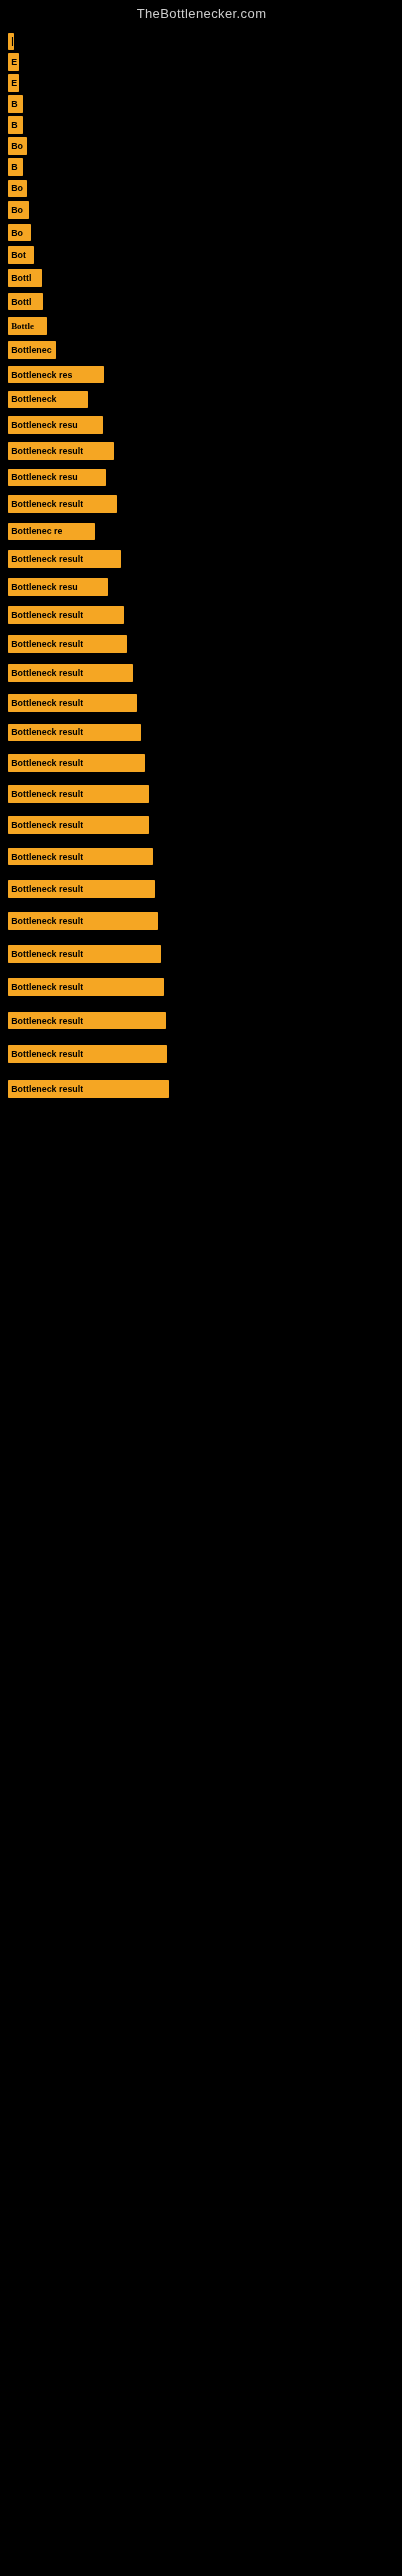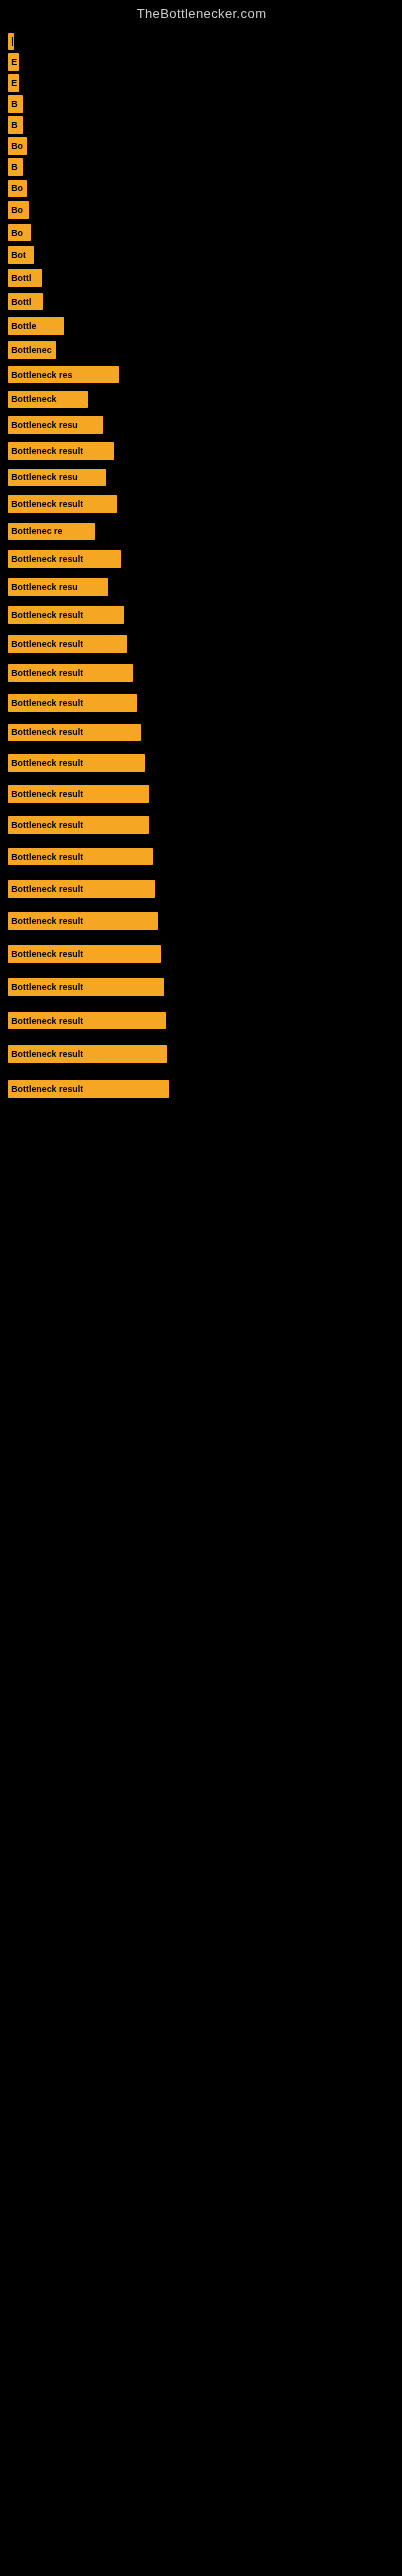--- a/index.html
+++ b/index.html
@@ -113,31 +113,31 @@
       <div class="bar" style="width: 34px;">
         <span class="bar-label">Bottl</span>
       </div>
     </div>
     <div class="bar-row" style="margin-bottom: 6.4px;">
       <div class="bar" style="width: 35px;">
         <span class="bar-label">Bottl</span>
       </div>
     </div>
     <div class="bar-row" style="margin-bottom: 6.4px;">
-      <div class="bar" style="width: 56px;">
+      <div class="bar" style="width: 39px; font-family: Liberation Serif, serif;">
         <span class="bar-label">Bottle</span>
       </div>
     </div>
     <div class="bar-row" style="margin-bottom: 7.2px;">
       <div class="bar" style="width: 48px;">
         <span class="bar-label">Bottlenec</span>
       </div>
     </div>
     <div class="bar-row" style="margin-bottom: 7.2px;">
-      <div class="bar" style="width: 111px;">
+      <div class="bar" style="width: 96px;">
         <span class="bar-label">Bottleneck res</span>
       </div>
     </div>
     <div class="bar-row" style="margin-bottom: 8px;">
       <div class="bar" style="width: 80px;">
         <span class="bar-label">Bottleneck</span>
       </div>
     </div>
     <div class="bar-row" style="margin-bottom: 8px;">
       <div class="bar" style="width: 95px;">

